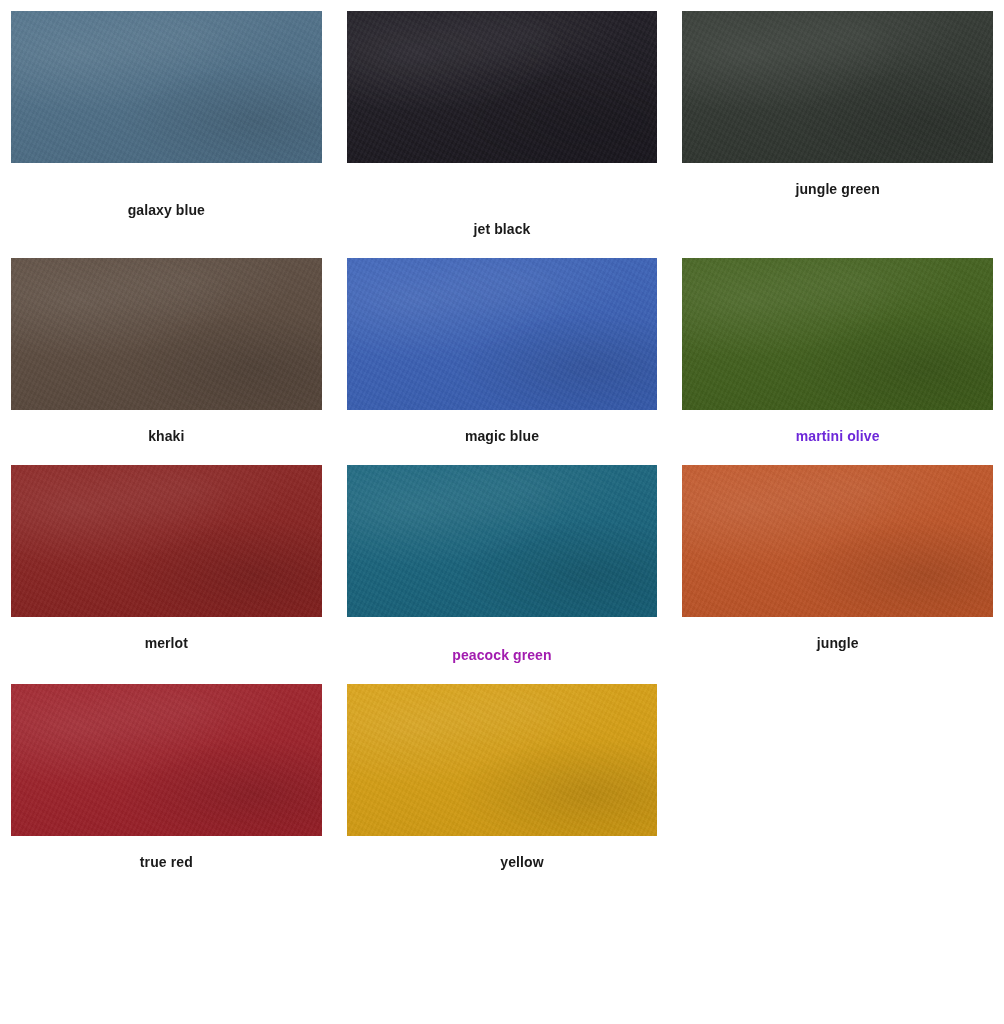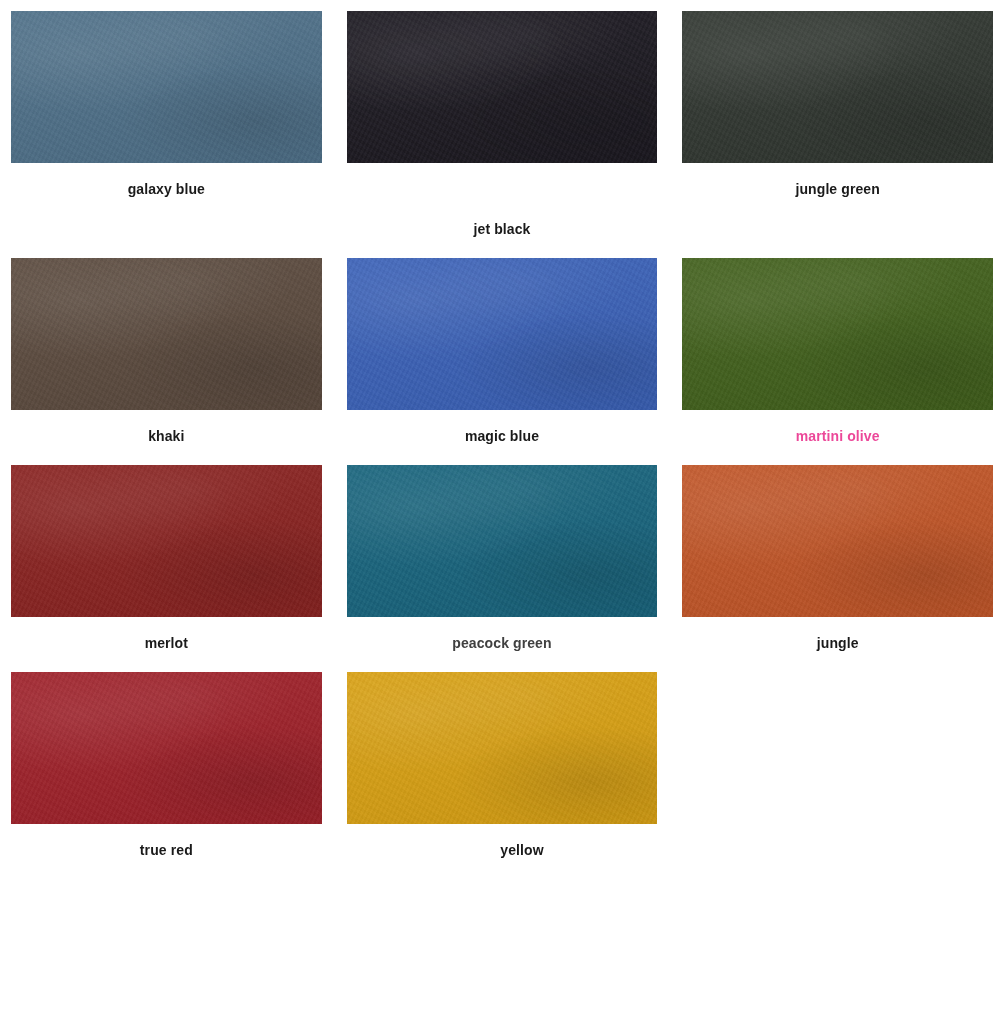--- a/index.html
+++ b/index.html
@@ -74,21 +74,21 @@
     white-space: nowrap;
   }
 </style>
 </head>
 <body style="background: rgb(255, 255, 255);">
 
 <main id="swatch-grid" style="grid-template-columns: repeat(3, 1fr);">
 
   <div class="swatch-cell">
     <div class="swatch-chip" style="background-color: rgb(78, 112, 137);"></div>
-    <div class="swatch-label" style="color: rgb(26, 26, 26);">galaxy blue</div>
+    <div class="swatch-label" style="color: rgb(26, 26, 26); margin-top: 21px;">galaxy blue</div>
   </div>
 
   <div class="swatch-cell">
     <div class="swatch-chip" style="background-color: rgb(27, 24, 32);"></div>
     <div class="swatch-label" style="color: rgb(26, 26, 26); margin-top: 40px;">jet black</div>
   </div>
 
   <div class="swatch-cell">
     <div class="swatch-chip" style="background-color: rgb(48, 54, 48);"></div>
     <div class="swatch-label" style="color: rgb(26, 26, 26);">jungle green</div>
@@ -100,31 +100,31 @@
   </div>
 
   <div class="swatch-cell">
     <div class="swatch-chip" style="background-color: rgb(58, 97, 184);"></div>
     <div class="swatch-label" style="color: rgb(26, 26, 26);">magic blue</div>
   </div>
 
 
   <div class="swatch-cell">
     <div class="swatch-chip" style="background-color: rgb(65, 96, 27);"></div>
-    <div class="swatch-label" style="color: #ec4899;">martini olive</div>
+    <div class="swatch-label" style="color: #6d28d9;">martini olive</div>
   </div>
 
   <div class="swatch-cell">
     <div class="swatch-chip" style="background-color: rgb(138, 34, 32);"></div>
     <div class="swatch-label" style="color: rgb(26, 26, 26);">merlot</div>
   </div>
 
   <div class="swatch-cell">
     <div class="swatch-chip" style="background-color: rgb(23, 100, 125);"></div>
-    <div class="swatch-label" style="color: #404040;">peacock green</div>
+    <div class="swatch-label" style="color: #a21caf; margin-top: 12px;">peacock green</div>
   </div>
 
   <div class="swatch-cell">
     <div class="swatch-chip" style="background-color: rgb(194, 85, 39);"></div>
     <div class="swatch-label" style="color: rgb(26, 26, 26);">jungle</div>
   </div>
 
   <div class="swatch-cell">
     <div class="swatch-chip" style="background-color: rgb(159, 32, 41);"></div>
     <div class="swatch-label" style="color: rgb(26, 26, 26); text-align: right;">true red</div>

